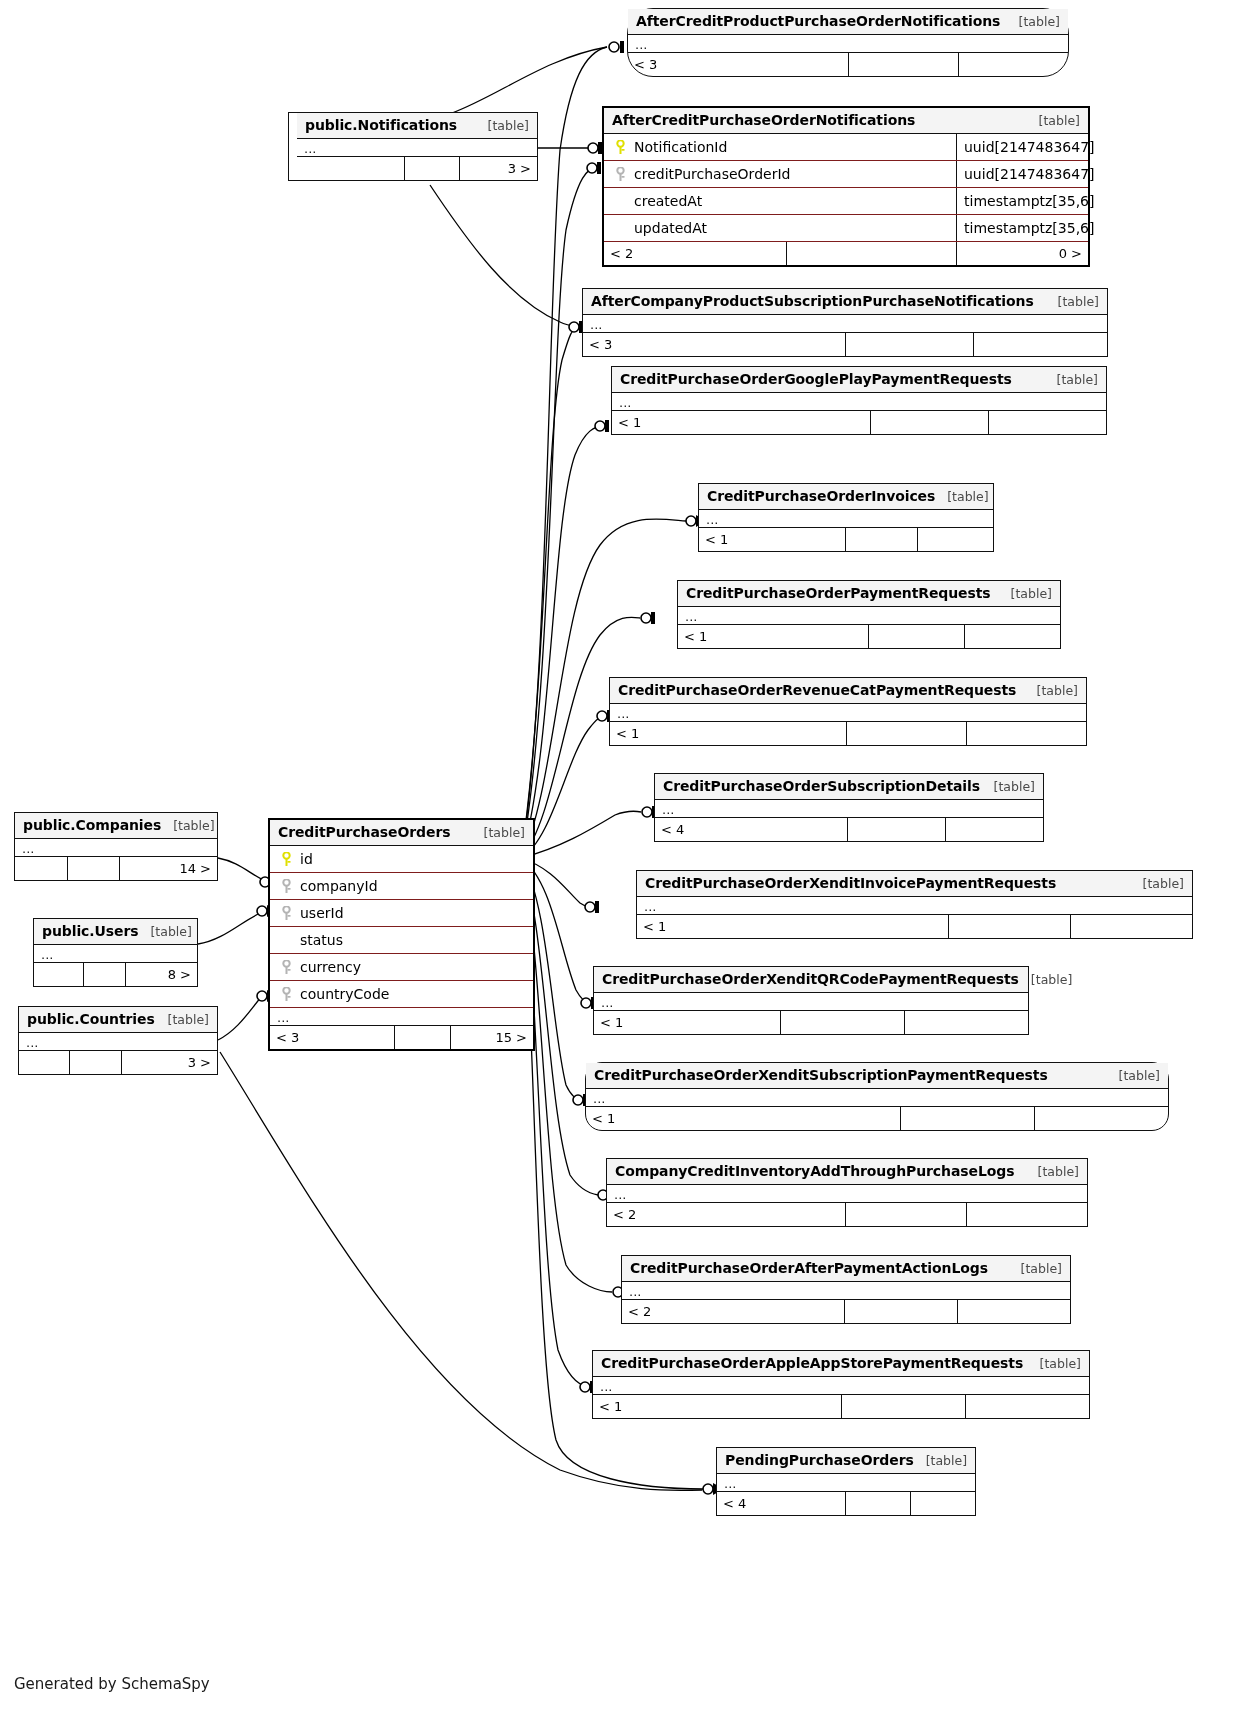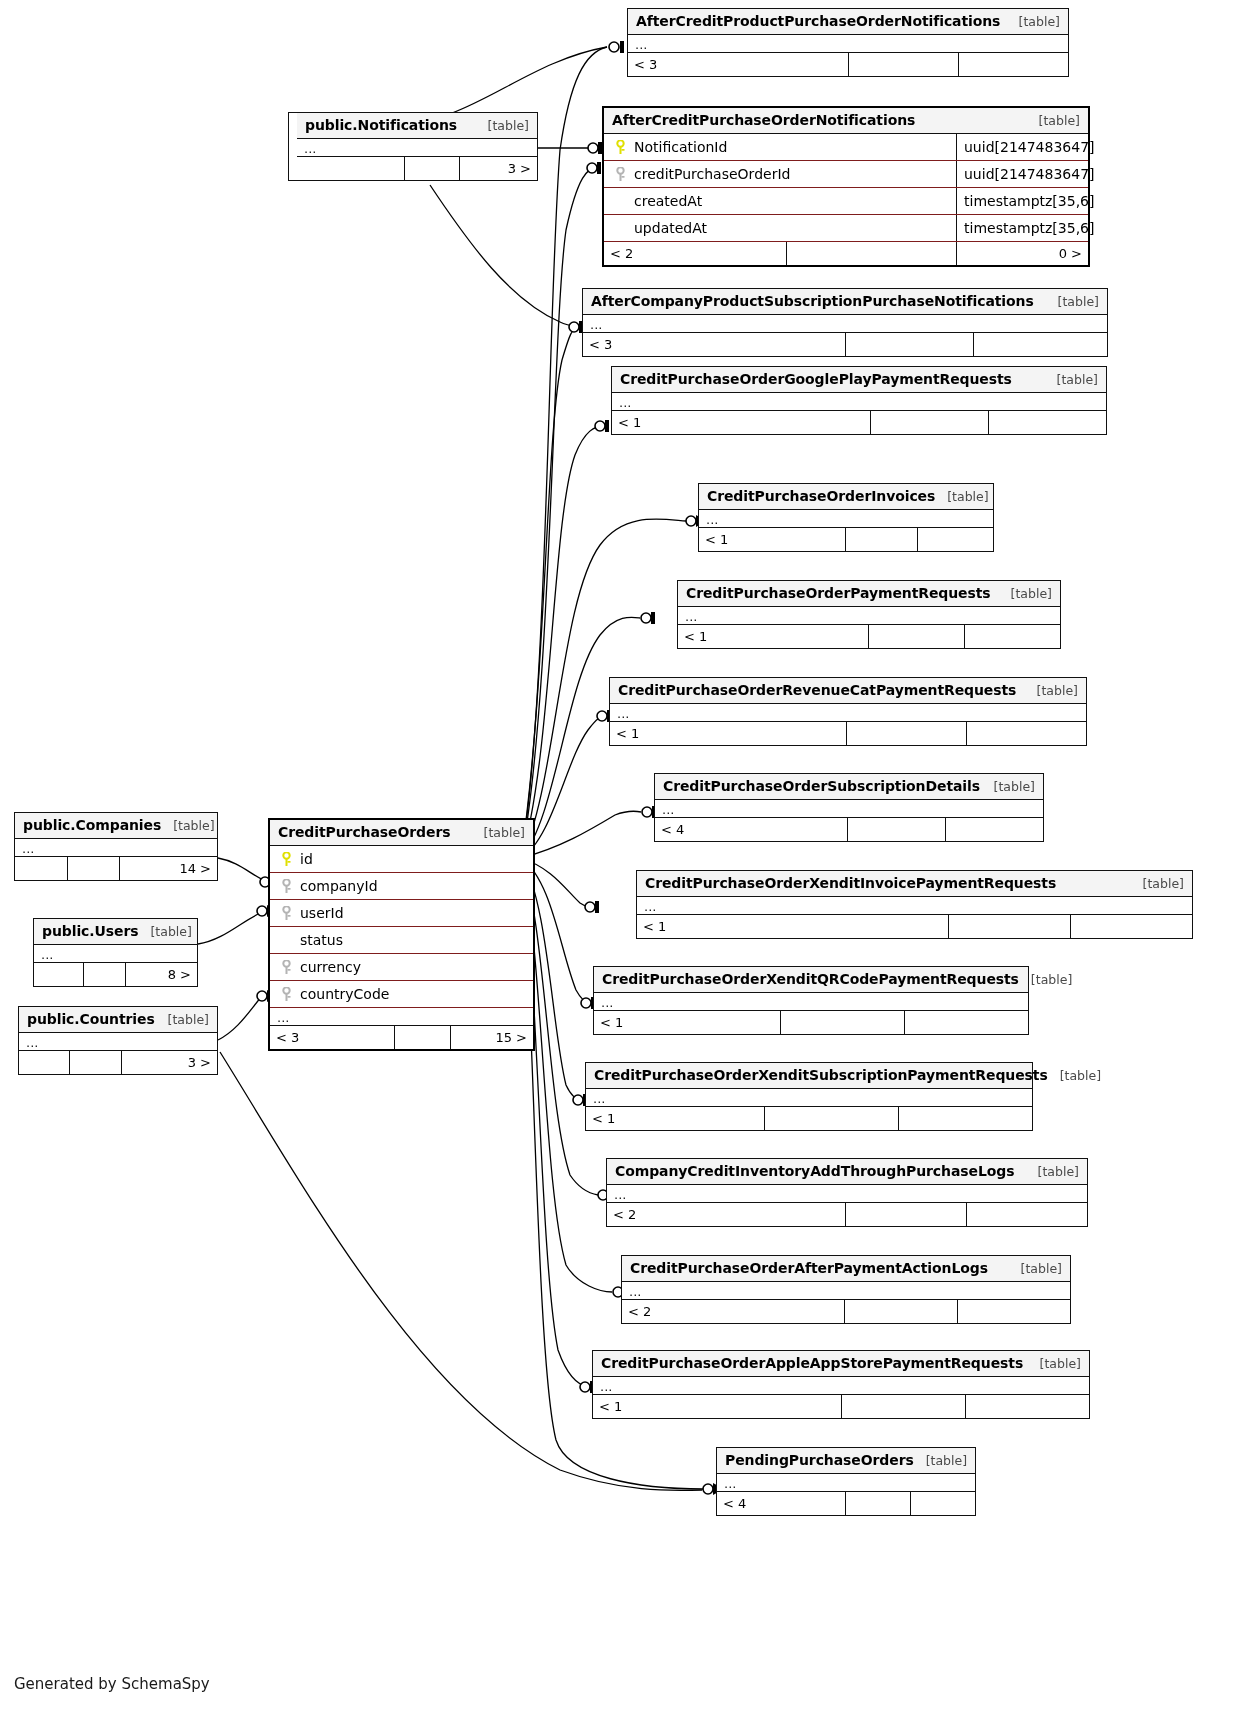--- a/index.html
+++ b/index.html
@@ -156,21 +156,21 @@
       <path d="M608,1189 L619,1195 L608,1201 Z"></path>
       <path d="M623,1286 L623,1298 L627,1298 L627,1286 Z"></path>
       <path d="M590,1381 L590,1393 L594,1393 L594,1381 Z"></path>
       <path d="M713,1483 L724,1489 L713,1495 Z"></path>
       <path d="M270,876 L281,882 L270,888 Z"></path>
       <path d="M267,905 L278,911 L267,917 Z"></path>
       <path d="M267,990 L278,996 L267,1002 Z"></path>
     </g>
   </svg>
 
-  <div class="tbl" style="left:627px;top:8px;width:442px;">
+  <div class="tbl" style="left:627px;top:8px;width:442px;border-radius:26px;">
     <div class="thead">
       <span class="tname">AfterCreditProductPurchaseOrderNotifications</span>
       <span class="ttype">[table]</span>
     </div>
     <div class="ellipsis-row">...</div>
     <div class="foot">
       <div class="fcell fleft">&lt; 3</div>
       <div class="fcell fmid" style="width:110px;"></div>
       <div class="fcell fright" style="width:110px;"></div>
     </div>
@@ -335,21 +335,21 @@
       <span class="ttype">[table]</span>
     </div>
     <div class="ellipsis-row">...</div>
     <div class="foot">
       <div class="fcell fleft">&lt; 1</div>
       <div class="fcell fmid" style="width:124px;"></div>
       <div class="fcell fright" style="width:124px;"></div>
     </div>
   </div>
 
-  <div class="tbl" style="left:585px;top:1062px;width:448px;">
+  <div class="tbl" style="left:585px;top:1062px;width:584px;border-radius:17px;">
     <div class="thead">
       <span class="tname">CreditPurchaseOrderXenditSubscriptionPaymentRequests</span>
       <span class="ttype">[table]</span>
     </div>
     <div class="ellipsis-row">...</div>
     <div class="foot">
       <div class="fcell fleft">&lt; 1</div>
       <div class="fcell fmid" style="width:134px;"></div>
       <div class="fcell fright" style="width:134px;"></div>
     </div>

